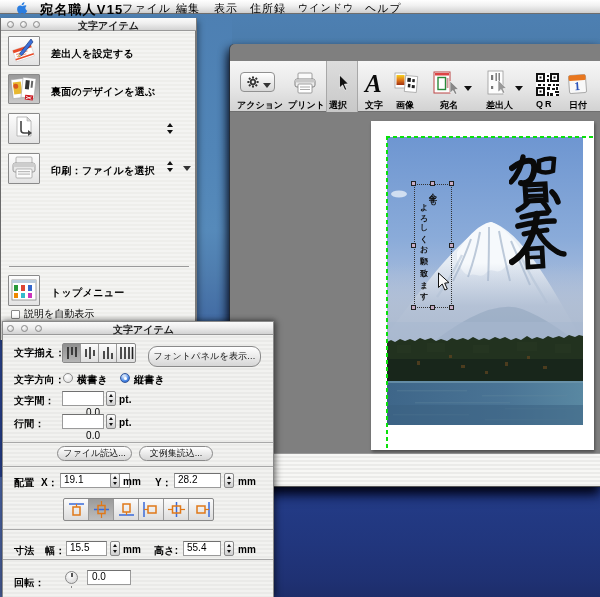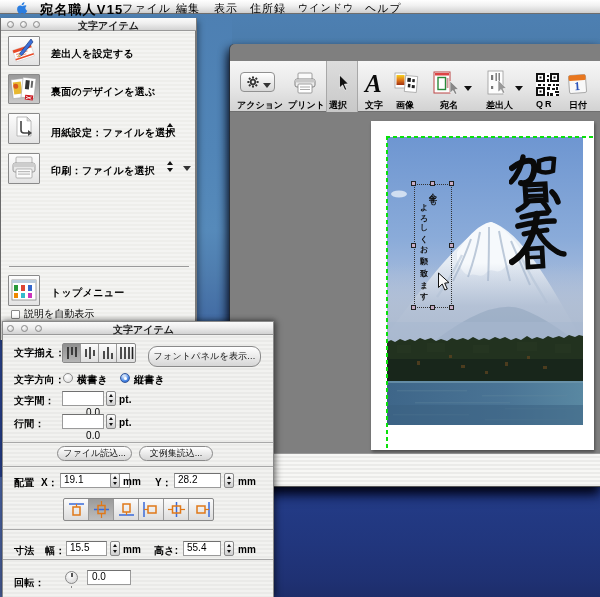--- a/index.html
+++ b/index.html
@@ -87,21 +87,20 @@
  </div>
  <span class="glab" style="left:50px;top:66.5px">裏面のデザインを選ぶ</span>
  <div class="gbtn" style="left:7px;top:95px;height:31px">
   <svg width="30" height="29" viewBox="0 0 30 29">
    <path d="M8 3 h10 l4 4 v15 h-14 z" fill="#fff" stroke="#aaa" stroke-width=".8"></path>
    <path d="M18 3 l4 4 h-4 z" fill="#d8d8d8" stroke="#aaa" stroke-width=".6"></path>
    <path d="M12 7 v9 q0 3 3 3 h5" stroke="#444" stroke-width="1.6" fill="none"></path>
    <path d="M19 16 l4 3 -4 3z" fill="#444"></path>
   </svg>
  </div>
- <span class="glab" style="left:50px;top:107.5px">用紙設定：ファイルを選択</span>
  <div class="stp" style="left:166px;top:105px"></div>
  <div class="gbtn" style="left:7px;top:135px;height:31px">
   <svg width="30" height="29" viewBox="0 0 30 29">
    <rect x="7" y="3" width="16" height="7" rx="1" fill="#f2f2f2" stroke="#999" stroke-width=".7"></rect>
    <rect x="4" y="9" width="22" height="9" rx="2" fill="#e8e8e8" stroke="#888" stroke-width=".8"></rect>
    <rect x="4" y="9" width="22" height="4" rx="2" fill="#cdcdcd"></rect>
    <rect x="7" y="15" width="16" height="9" rx="1" fill="#fbfbfb" stroke="#999" stroke-width=".7"></rect>
    <rect x="9" y="17" width="12" height="1.2" fill="#bbb"></rect>
         <rect x="9" y="19.5" width="12" height="1.2" fill="#bbb"></rect>
   </svg>

